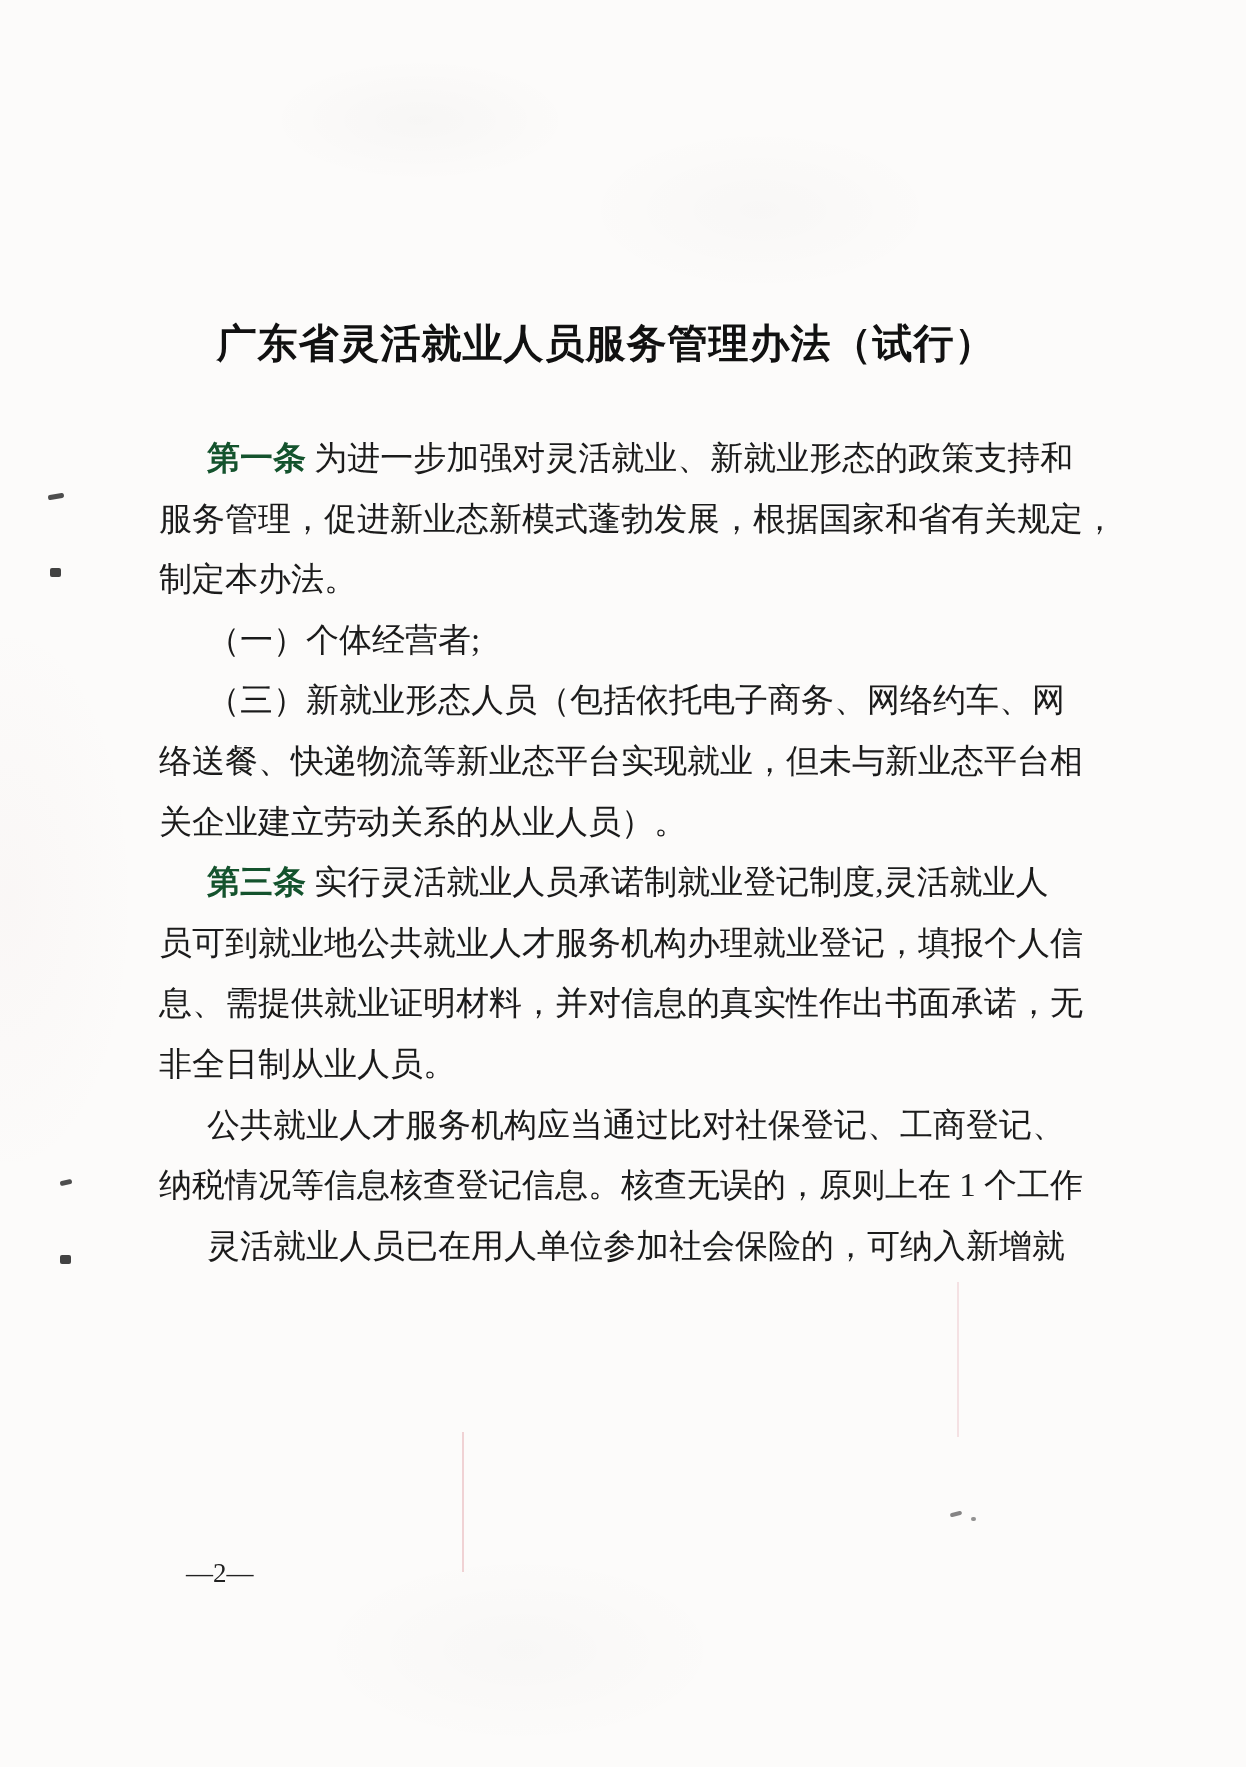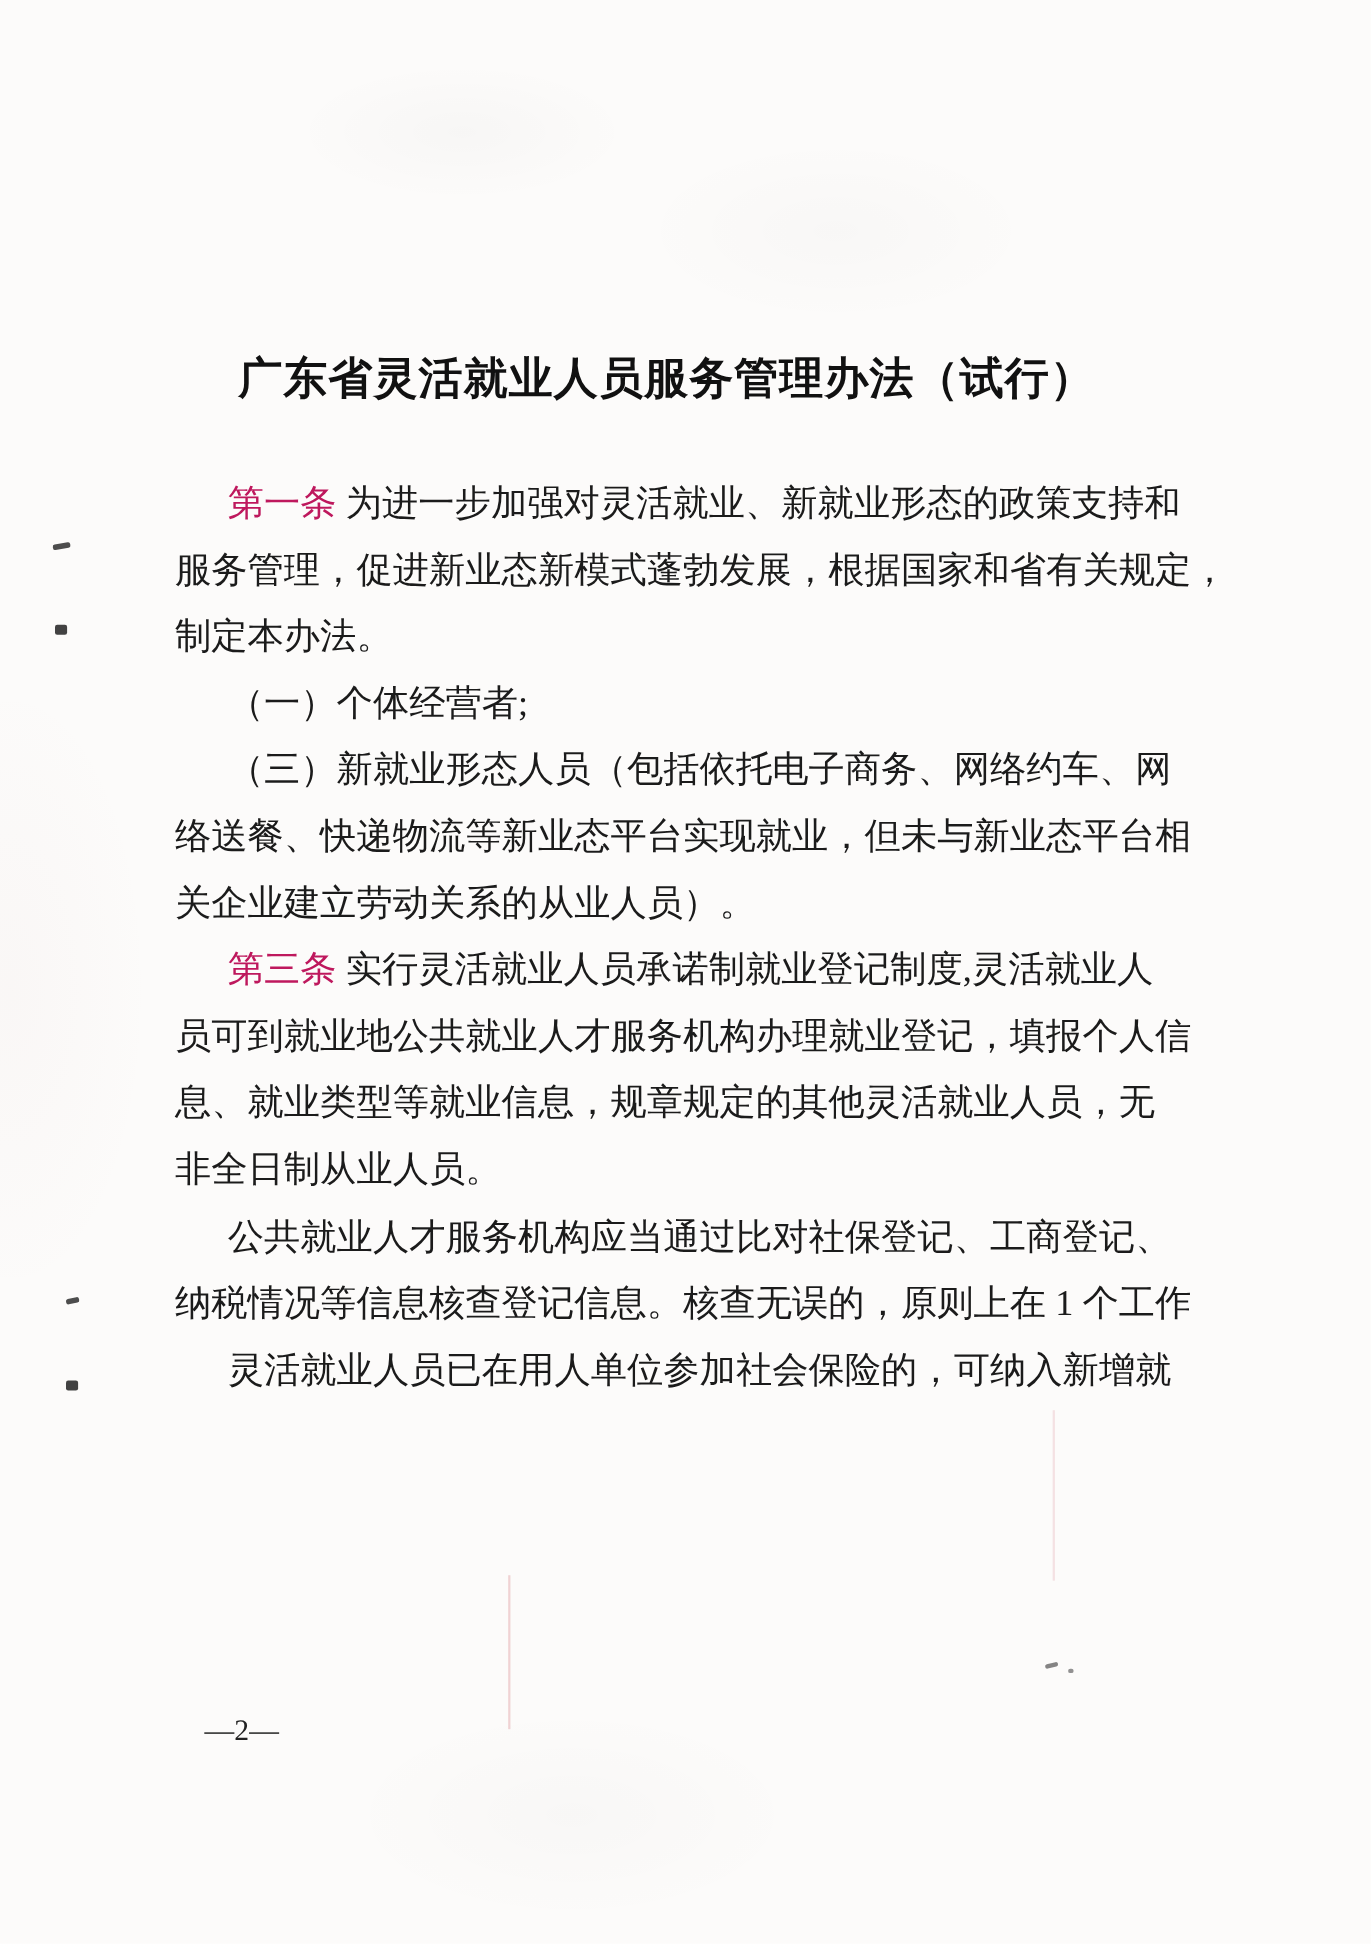--- a/index.html
+++ b/index.html
@@ -49,22 +49,22 @@
     height: 60.6px;
     line-height: 60.6px;
     font-size: 33px;
     white-space: pre;
     letter-spacing: 0px;
   }
   .line.indent {
     padding-left: 48px;
   }
   .line .head {
-    font-weight: normal;
-    color: #be185d;
+    font-weight: bold;
+    color: #14532d;
   }
   .page-number {
     position: absolute;
     top: 1558px;
     left: 186px;
     font-size: 27px;
     letter-spacing: 0px;
     color: #222;
     white-space: pre;
   }
@@ -98,21 +98,21 @@
   <div class="doc-body" id="doc-body">
       <div class="line indent"><span class="head">第一条</span><span> 为进一步加强对灵活就业、新就业形态的政策支持和</span></div>
       <div class="line"><span>服务管理，促进新业态新模式蓬勃发展，根据国家和省有关规定，</span></div>
       <div class="line"><span>制定本办法。</span></div>
       <div class="line indent"><span>（一）个体经营者;</span></div>
       <div class="line indent"><span>（三）新就业形态人员（包括依托电子商务、网络约车、网</span></div>
       <div class="line"><span>络送餐、快递物流等新业态平台实现就业，但未与新业态平台相</span></div>
       <div class="line"><span>关企业建立劳动关系的从业人员）。</span></div>
       <div class="line indent"><span class="head">第三条</span><span> 实行灵活就业人员承诺制就业登记制度,灵活就业人</span></div>
       <div class="line"><span>员可到就业地公共就业人才服务机构办理就业登记，填报个人信</span></div>
-      <div class="line"><span>息、就业类型等就业信息，规章规定的其他灵活就业人员，无</span></div>
+      <div class="line"><span>息、需提供就业证明材料，并对信息的真实性作出书面承诺，无</span></div>
       <div class="line"><span>非全日制从业人员。</span></div>
       <div class="line indent"><span>公共就业人才服务机构应当通过比对社保登记、工商登记、</span></div>
       <div class="line"><span>纳税情况等信息核查登记信息。核查无误的，原则上在 1 个工作</span></div>
       <div class="line indent"><span>灵活就业人员已在用人单位参加社会保险的，可纳入新增就</span></div>
     </div>
 
   <div class="page-number">—2—</div>
 
   <span class="speck s1"></span>
   <span class="speck s2"></span>

